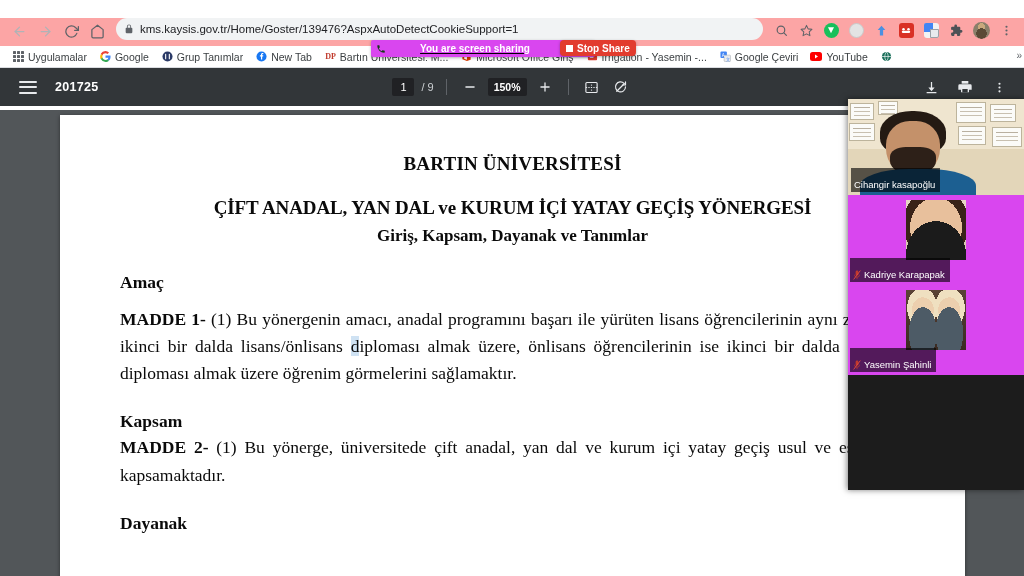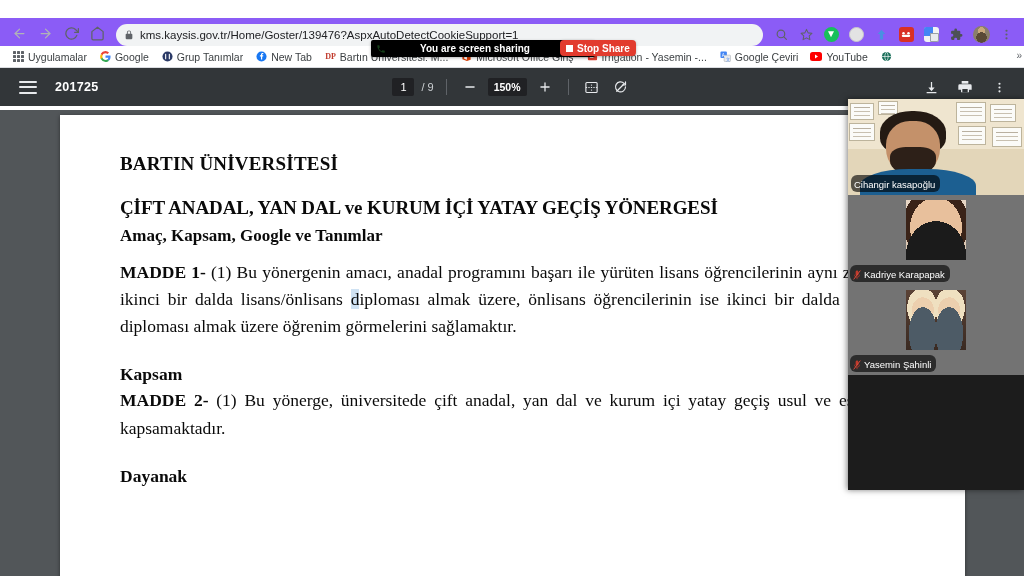--- a/index.html
+++ b/index.html
@@ -8,22 +8,22 @@
     overflow: hidden;
     font-family: "Liberation Sans", sans-serif;
     background: #ffffff;
   }
   #app { position: relative; width: 1024px; height: 576px; }
 
   
   .tabstrip { height: 18px; background: #ffffff; width: 100%; }
 
   .navbar {
-    height: 28px; background: #8b5cf6;
-    display: flex; align-items: flex-end; gap: 0;
+    height: 28px; background: #fca5a5;
+    display: flex; align-items: flex-start; gap: 0;
     padding: 0 6px;
   }
   .navbtn {
     width: 26px; height: 26px;
     display: flex; align-items: center; justify-content: center;
     color: #5f6368; flex: none;
   }
   .navbtn svg { display: block; }
   .navbtn.dim { color: #b0b3b7; }
 
@@ -79,21 +79,21 @@
     width: 11px; height: 11px;
     display: grid; grid-template-columns: repeat(3, 1fr);
     grid-template-rows: repeat(3, 1fr); gap: 1px;
   }
   .grid9 i { background: #5f6368; border-radius: 0.5px; display: block; }
 
   
   .sharebar {
     position: absolute; left: 371px; top: 40px;
     height: 17px; width: 224px;
-    background: #000000; border-radius: 2px;
+    background: #d946ef; border-radius: 2px;
     display: flex; align-items: center; gap: 5px;
     padding: 0 5px; z-index: 40;
     box-shadow: 0 1px 3px rgba(0,0,0,.3);
     text-decoration: underline;
   }
   .sharebar .txt {
     font-size: 10px; font-weight: bold; color: #ffffff;
     white-space: nowrap; flex: 1 1 auto; text-align: center;
   }
   .sharebar .dot {
@@ -151,21 +151,21 @@
     background: #525659; overflow: hidden;
   }
   .page {
     position: absolute; left: 60px; top: 5px;
     width: 905px; height: 700px; background: #fff;
     box-shadow: 0 1px 4px rgba(0,0,0,.45);
     padding: 0 60px;
     font-family: "Liberation Serif", serif;
     color: #0a0a0a;
   }
-  .t-center { }
+  .t-center { text-align: center; }
   .h1 { font-size: 19px; font-weight: bold; margin-top: 38px; letter-spacing: .2px; }
   .h2 { font-size: 19px; font-weight: bold; margin-top: 22px; letter-spacing: -.1px; }
   .h3 { font-size: 18px; font-weight: bold; margin-top: 34px; }
   .h4 { font-size: 17px; font-weight: bold; margin-top: 7px; }
   .sec { font-size: 17.5px; font-weight: bold; margin-top: 26px; }
   .sec.tight { margin-top: 24px; }
   .para {
     font-size: 17.5px; line-height: 1.55; margin-top: 13px;
     text-align: justify; white-space: normal;
   }
@@ -178,22 +178,22 @@
     position: absolute; right: 0; top: 99px;
     width: 176px; height: 391px;
     background: #1c1c1c; z-index: 30;
     box-shadow: -1px 0 6px rgba(0,0,0,.5);
     display: flex; flex-direction: column;
   }
   .tile { position: relative; overflow: hidden; }
   .tile .name {
     position: absolute; left: 3px; bottom: 3px;
     background: rgba(0,0,0,.62); color: #fff;
-    font-size: 9.5px; padding: 4px 5px 2px 3px;
-    border-radius: 6px; display: flex; align-items: center; gap: 3px;
+    font-size: 9.5px; padding: 11px 5px 2px 3px;
+    border-radius: 0; display: flex; align-items: center; gap: 3px;
     max-width: 96%; white-space: nowrap; overflow: hidden;
   }
   .micoff { width: 8px; height: 10px; flex: none; }
 
   
   .tile1 { height: 96px; background: #2a2622; }
   .t1-wall {
     position: absolute; inset: 0;
     background:
       linear-gradient(#efe5cf 0 52%, #e3d6b9 52% 100%);
@@ -217,21 +217,21 @@
   .t1-beard {
     position: absolute; left: 24px; top: 36px; width: 46px; height: 28px;
     background: #2d2018; border-radius: 36% 36% 52% 52%;
   }
   .t1-body {
     position: absolute; left: -6px; top: 58px; width: 116px; height: 40px;
     background: #1c5f91; border-radius: 42% 42% 0 0;
   }
 
   
-  .tile2, .tile3 { height: 90px; background: #737373; position: relative; }
+  .tile2, .tile3 { height: 90px; background: #d946ef; position: relative; }
   .photo {
     position: absolute; left: 50%; transform: translateX(-50%);
     top: 5px; width: 60px; height: 60px; overflow: hidden;
   }
   .p2 {
     background: #f0d9c4;
     background-image:
       radial-gradient(ellipse 30px 34px at 50% 92%, #1b1b1b 0 100%, transparent 100%),
       radial-gradient(ellipse 26px 30px at 50% 46%, #e8c09c 0 100%, transparent 100%),
       radial-gradient(ellipse 33px 36px at 50% 40%, #3a2318 0 100%, transparent 100%),
@@ -555,22 +555,23 @@
             <circle cx="12" cy="19" r="2"></circle>
           </svg>
       </span>
     </div>
   </div>
 
   <div class="pdfbody">
     <div class="page">
       <div class="h1 t-center">BARTIN ÜNİVERSİTESİ</div>
       <div class="h2 t-center">ÇİFT ANADAL, YAN DAL ve KURUM İÇİ YATAY GEÇİŞ YÖNERGESİ</div>
-      <div class="h4 t-center">Amaç, Kapsam, Google ve Tanımlar</div>
-
+      <div class="h4 t-center">Giriş, Kapsam, Dayanak ve Tanımlar</div>
+
+      <div class="sec">Amaç</div>
       <div class="para"><b>MADDE 1-</b><span> (1) Bu yönergenin amacı, anadal programını başarı ile yürüten lisans öğrencilerinin aynı zamanda ikinci bir dalda lisans/önlisans </span><span class="hl">d</span><span>iploması almak üzere, önlisans öğrencilerinin ise ikinci bir dalda önlisans diploması almak üzere öğrenim görmelerini sağlamaktır.</span></div>
 
       <div class="sec tight">Kapsam</div>
       <div class="para nomargin"><b>MADDE 2-</b><span> (1) Bu yönerge, üniversitede çift anadal, yan dal ve kurum içi yatay geçiş usul ve esaslarını kapsamaktadır.</span></div>
 
       <div class="sec tight">Dayanak</div>
       <div class="para nomargin"></div>
     </div>
   </div>
 

